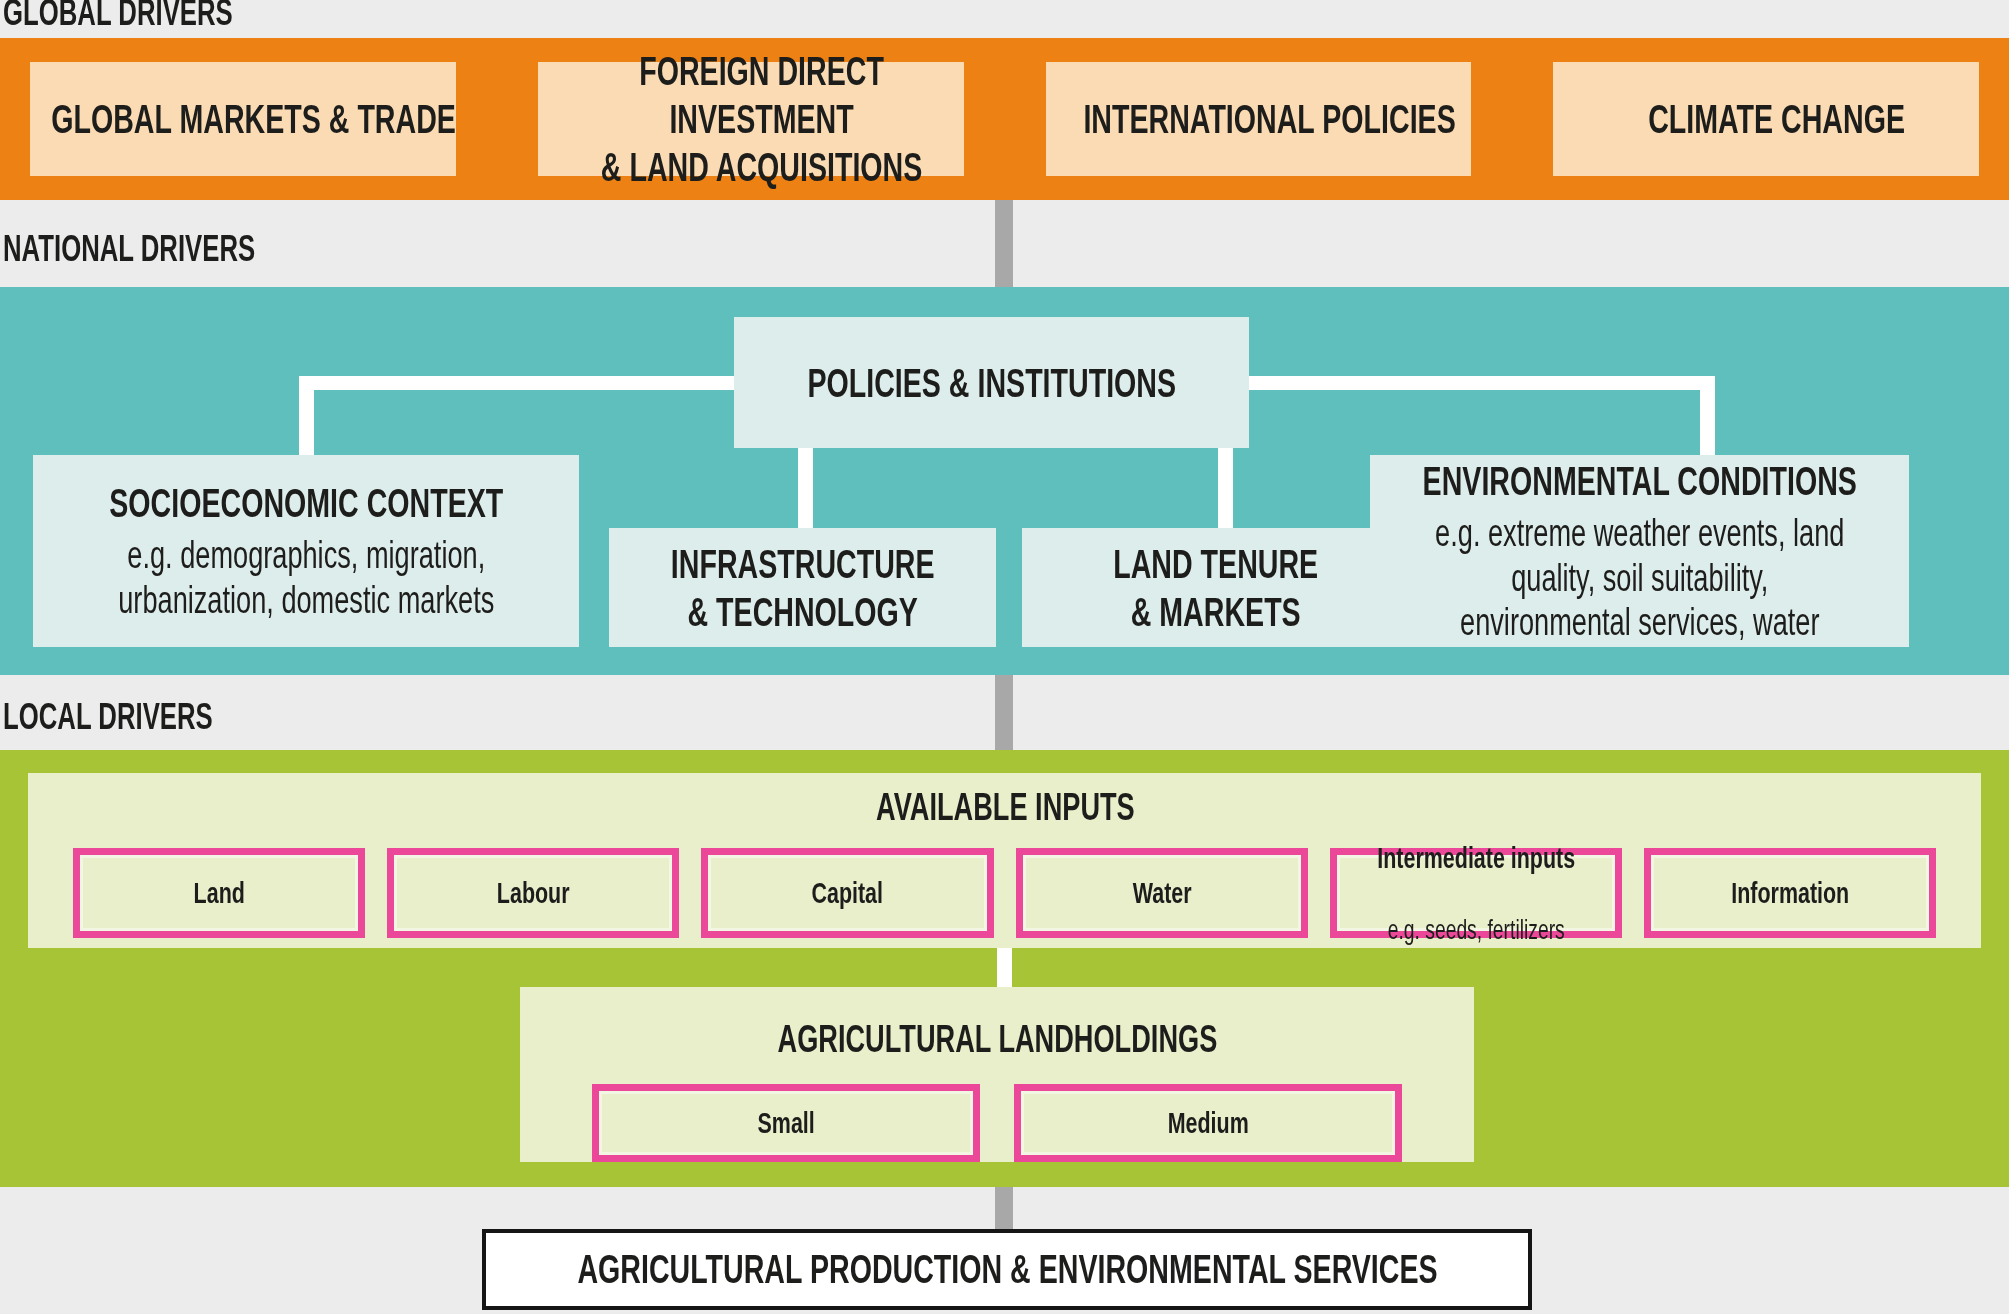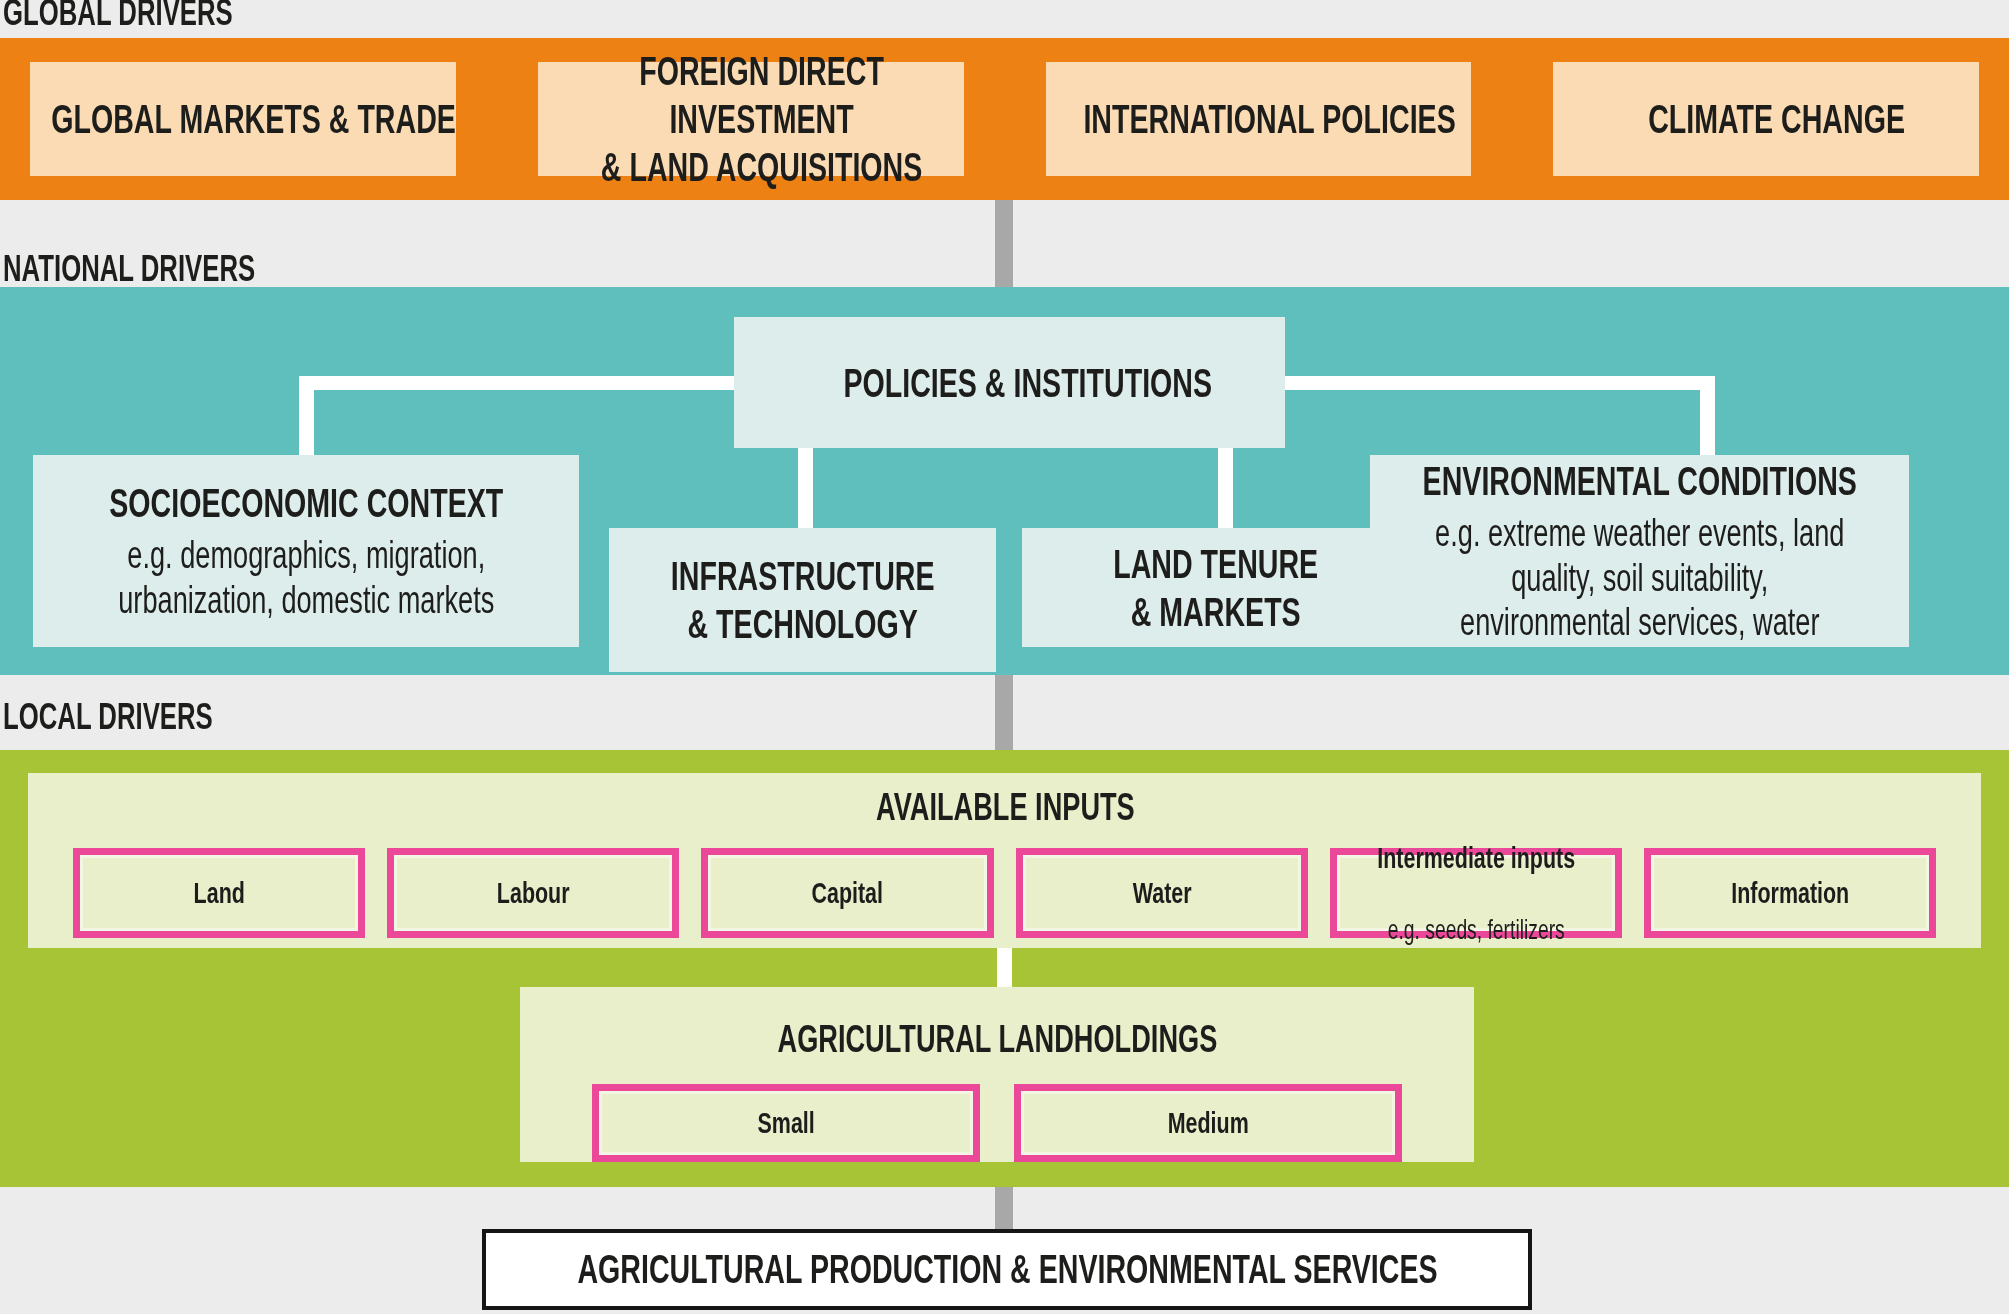--- a/index.html
+++ b/index.html
@@ -11,21 +11,21 @@
   
   .cx{width:140%;transform:scaleX(0.715);transform-origin:0 50%;
       white-space:pre-line;text-align:center;}
   .cxi{display:inline-block;transform:scaleX(0.715);transform-origin:0 50%;
        white-space:nowrap;}
 
   .band{position:absolute;left:0;width:2009px;box-sizing:border-box;}
   .band-label{position:absolute;left:3px;font-weight:bold;font-size:36px;
               line-height:36px;color:#1d1d1b;}
   #lbl-global{top:-5px;}
-  #lbl-national{top:231px;margin-top:20px;}
+  #lbl-national{top:231px;}
   #lbl-local{top:699px;}
 
   
   .conn{position:absolute;left:995px;width:18px;background:#a8a8a8;}
   #conn1{top:200px;height:87px;}
   #conn2{top:675px;height:75px;}
   #conn3{top:1187px;height:42px;}
   .wline{position:absolute;background:#ffffff;}
 
   
@@ -38,23 +38,23 @@
   #band-national{top:287px;height:388px;background:#5ebfbd;}
   #wl-h  {left:299px;top:89px;width:1416px;height:14px;}
   #wl-vl {left:299px;top:89px;width:15px;height:84px;}
   #wl-vr {left:1700px;top:89px;width:15px;height:84px;}
   #wl-vm1{left:798px;top:100px;width:15px;height:145px;}
   #wl-vm2{left:1218px;top:100px;width:15px;height:145px;}
   .tbox{position:absolute;background:#ddedec;display:flex;flex-direction:column;
         justify-content:center;}
   .tbox .title{font-weight:bold;font-size:40px;line-height:1.2;}
   .tbox .body{font-size:38px;line-height:1.18;margin-top:6px;}
-  #box-policies{left:734px;top:30px;width:515px;height:131px;padding-left:36px;}
+  #box-policies{left:734px;top:30px;width:515px;height:131px;}
   #box-socio   {left:33px;top:168px;width:546px;height:192px;}
-  #box-infra   {left:609px;top:241px;width:387px;height:144px;}
+  #box-infra   {left:609px;top:241px;width:387px;height:119px;}
   #box-tenure  {left:1022px;top:241px;width:387px;height:119px;}
   #box-env     {left:1370px;top:168px;width:539px;height:192px;}
 
   
   #band-local{top:750px;height:437px;background:#a7c437;}
   .gpanel{position:absolute;background:#e9eecb;box-sizing:border-box;}
   #inputs-box{left:28px;top:23px;width:1953px;height:175px;padding:14px 45px 0;}
   #landholdings-box{left:520px;top:237px;width:954px;height:175px;padding:32px 72px 18px;}
   .gtitle{font-weight:bold;font-size:38px;line-height:40px;}
   #inputs-row{display:flex;gap:22px;margin-top:21px;height:90px;}

